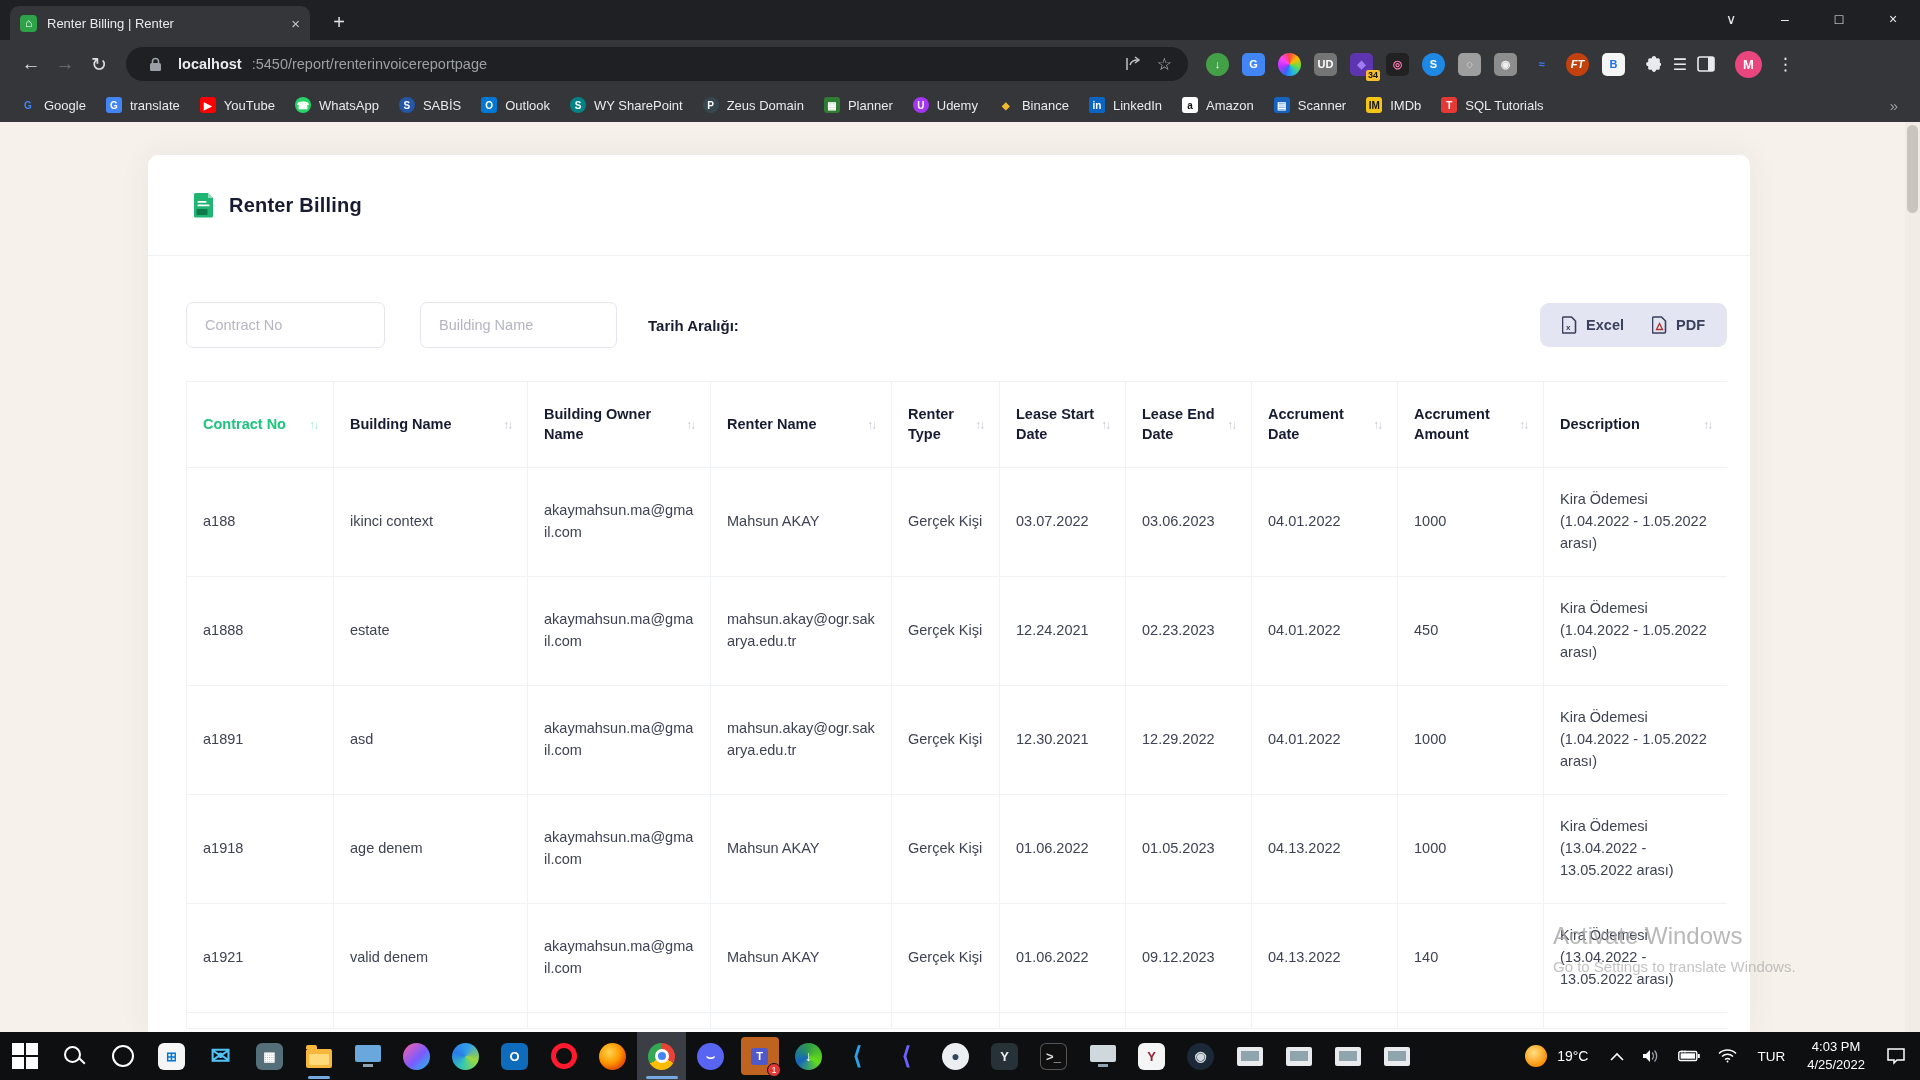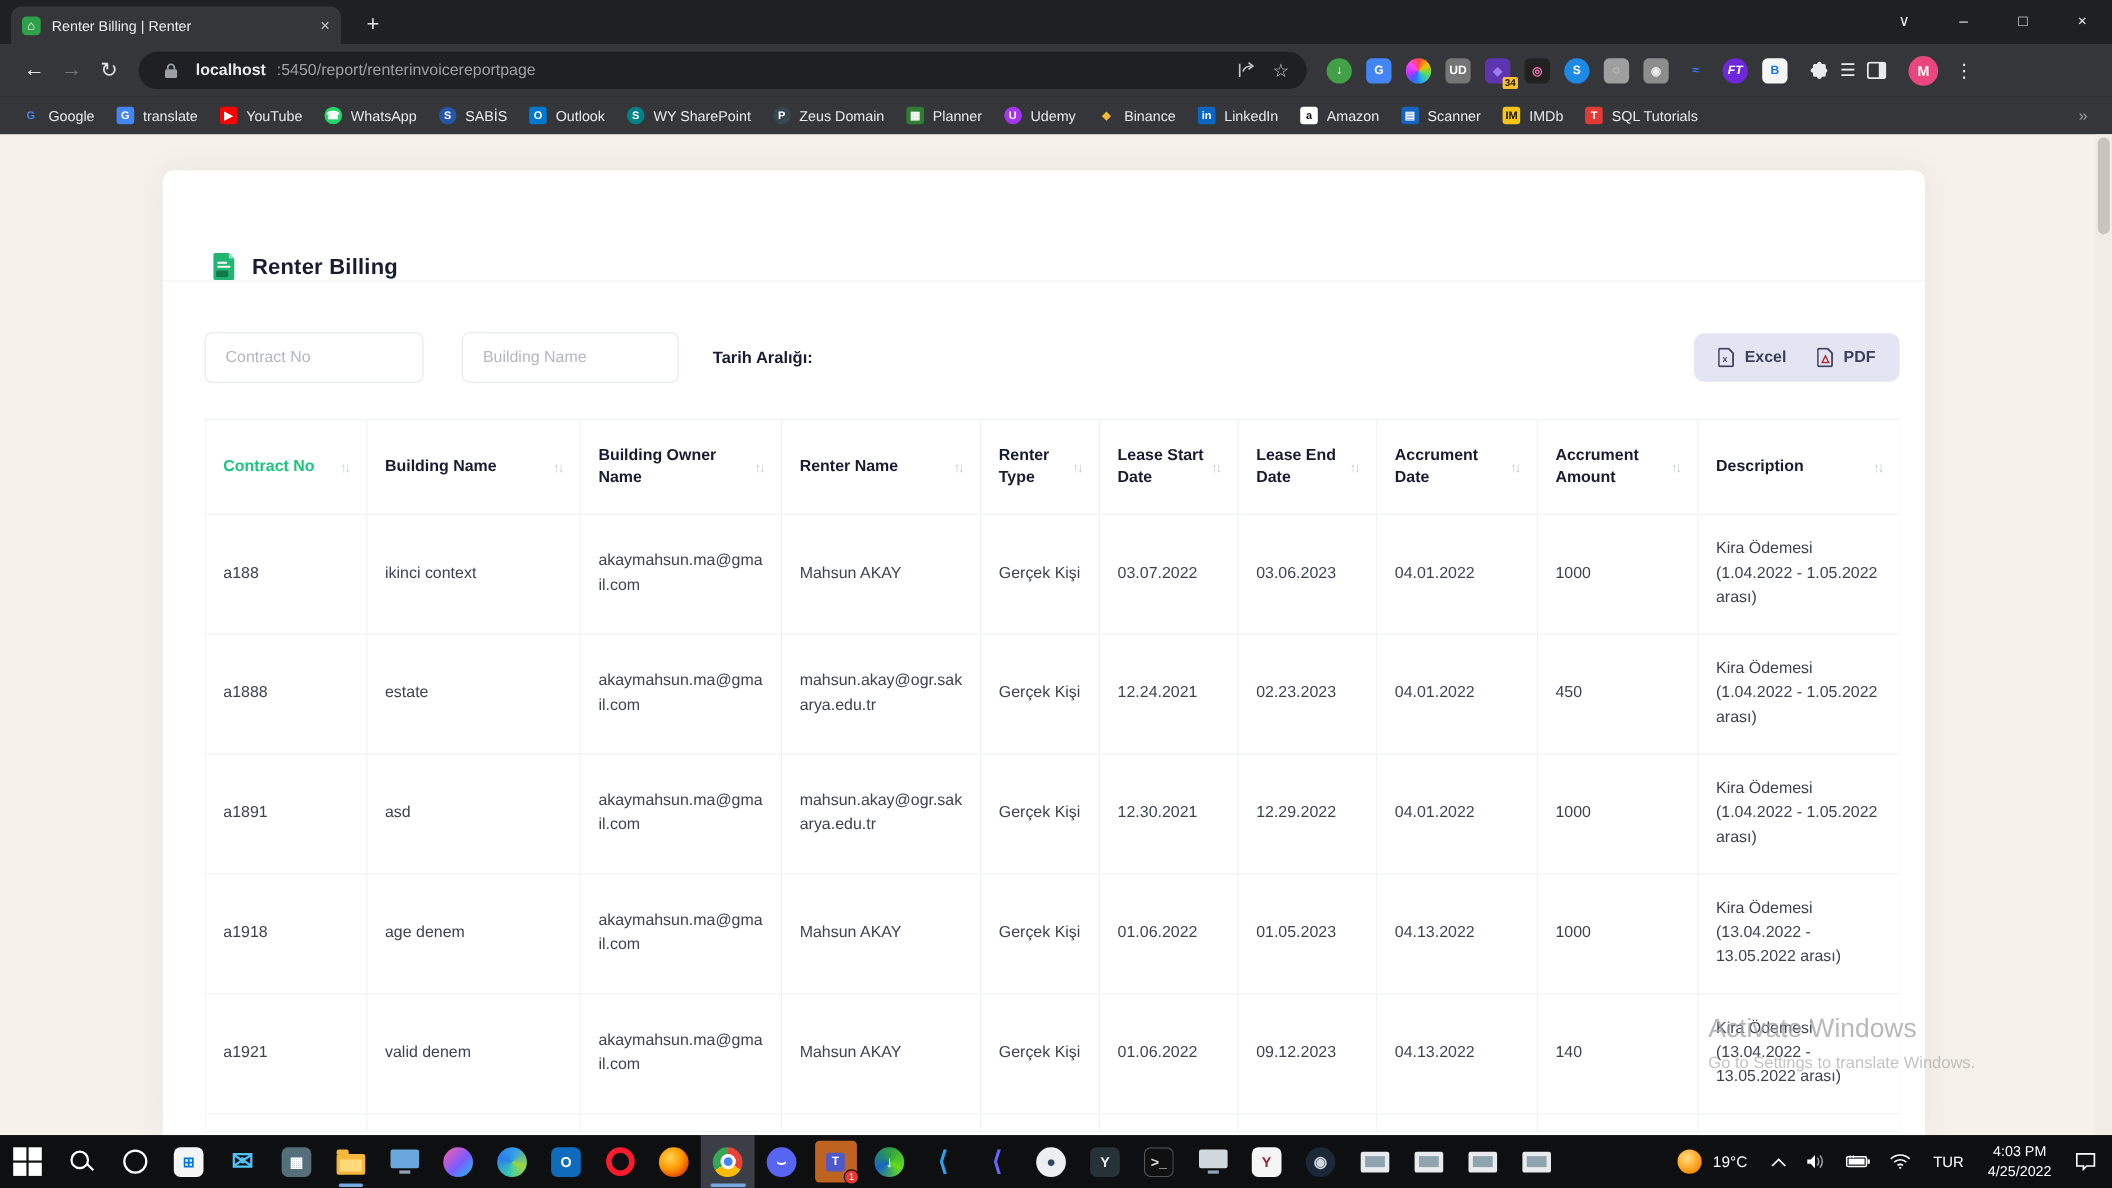--- a/index.html
+++ b/index.html
@@ -38,21 +38,21 @@
   .bookmarks{position:absolute;top:88px;left:0;width:100%;height:34px;background:#35363a;display:flex;align-items:center;padding:0 12px;gap:4px}
   .bm{display:flex;align-items:center;gap:8px;padding:3px 8px;border-radius:6px}
   .bm-ico{width:16px;height:16px;display:flex;align-items:center;justify-content:center;font-size:10px;font-weight:700;flex:0 0 auto}
   .bm-ico.circle{border-radius:50%}.bm-ico.rounded{border-radius:3px}.bm-ico.square{border-radius:2px}
   .bm-label{color:#e8eaed;font-size:13px;white-space:nowrap}
   .bm-more{margin-left:auto;margin-right:10px;color:#9aa0a6;font-size:15px}
 
   
   .content{position:absolute;top:122px;left:0;right:0;bottom:48px;background:#f6f1ea;overflow:hidden}
   .card{position:absolute;left:148px;top:33px;width:1602px;bottom:0;background:#fff;border-radius:10px 10px 0 0;box-shadow:0 0 30px rgba(56,71,109,.07);overflow:hidden}
-  .card-head{height:101px;border-bottom:1px solid #eff2f5;display:flex;align-items:flex-end;padding-left:45px;gap:14px}
+  .card-head{height:101px;border-bottom:1px solid #eff2f5;display:flex;align-items:center;padding-left:45px;gap:14px}
   .page-title{font-size:20px;font-weight:700;color:#181c32;letter-spacing:.2px}
 
   .filters{position:absolute;top:147px;left:38px;right:23px;display:flex;align-items:center}
   .flt{height:46px;border:1px solid #e4e6ef;border-radius:7px;background:#fff;padding:0 18px;font-size:14.5px;color:#3f4254;outline:none;font-family:"Liberation Sans",sans-serif}
   .flt::placeholder{color:#b5b5c3}
   .flt.c1{width:199px}
   .flt.c2{width:197px;margin-left:35px}
   .flt-label{margin-left:31px;font-size:15px;color:#181c32;font-weight:700}
   .flt.c3{width:304px;margin-left:23px}
   .export{margin-left:auto;height:44px;background:#e3e5f3;border-radius:9px;display:flex;align-items:center;gap:28px;padding:0 22px}
@@ -166,21 +166,21 @@
         <span class="ext circle" style="background: rgb(67, 160, 71); color: rgb(255, 255, 255);">↓</span>
         <span class="ext" style="background: rgb(66, 133, 244); color: rgb(255, 255, 255);">G</span>
         <span class="ext circle wheel" style="color: rgb(255, 255, 255);"></span>
         <span class="ext" style="background: rgb(117, 117, 117); color: rgb(255, 255, 255);">UD</span>
         <span class="ext" style="background: rgb(94, 53, 177); color: rgb(158, 125, 242);">◆<span class="ext-badge">34</span></span>
         <span class="ext" style="background: rgb(33, 33, 33); color: rgb(255, 122, 182);">◎</span>
         <span class="ext circle" style="background: rgb(30, 136, 229); color: rgb(255, 255, 255);">S</span>
         <span class="ext" style="background: rgb(158, 158, 158); color: rgb(255, 255, 255);">◌</span>
         <span class="ext" style="background: rgb(141, 141, 141); color: rgb(239, 239, 239);">◉</span>
         <span class="ext circle" style="background: transparent; color: rgb(61, 123, 255);">≈</span>
-        <span class="ext circle" style="background: #6d28d9; color: rgb(255, 255, 255); font-style: italic;">FT</span>
+        <span class="ext circle" style="background: #c2410c; color: rgb(255, 255, 255); font-style: italic;">FT</span>
         <span class="ext" style="background: rgb(245, 245, 245); color: rgb(26, 115, 232);">B</span>
       </div>
     <span class="puzzle ubtn" style="margin-left:16px">
       <svg width="20" height="20" viewBox="0 0 24 24">
           <path fill="#e8eaed" d="M20.5 11c-.8 0-1.5-.7-1.5-1.5V7a2 2 0 0 0-2-2h-2.5C14.5 3.6 13.4 2.5 12 2.5S9.5 3.6 9.5 5H7a2 2 0 0 0-2 2v2.5C3.6 9.5 2.5 10.6 2.5 12S3.6 14.5 5 14.5V17a2 2 0 0 0 2 2h2.5c0 1.4 1.1 2.5 2.5 2.5s2.5-1.1 2.5-2.5H17a2 2 0 0 0 2-2v-2.5c.8 0 1.5-.7 1.5-1.5z"></path>
         </svg>
     </span>
     <span class="listico ubtn" style="color:#e8eaed;font-size:16px">☰</span>
     <span class="sideico ubtn">
       <svg width="18" height="16" viewBox="0 0 18 16">

